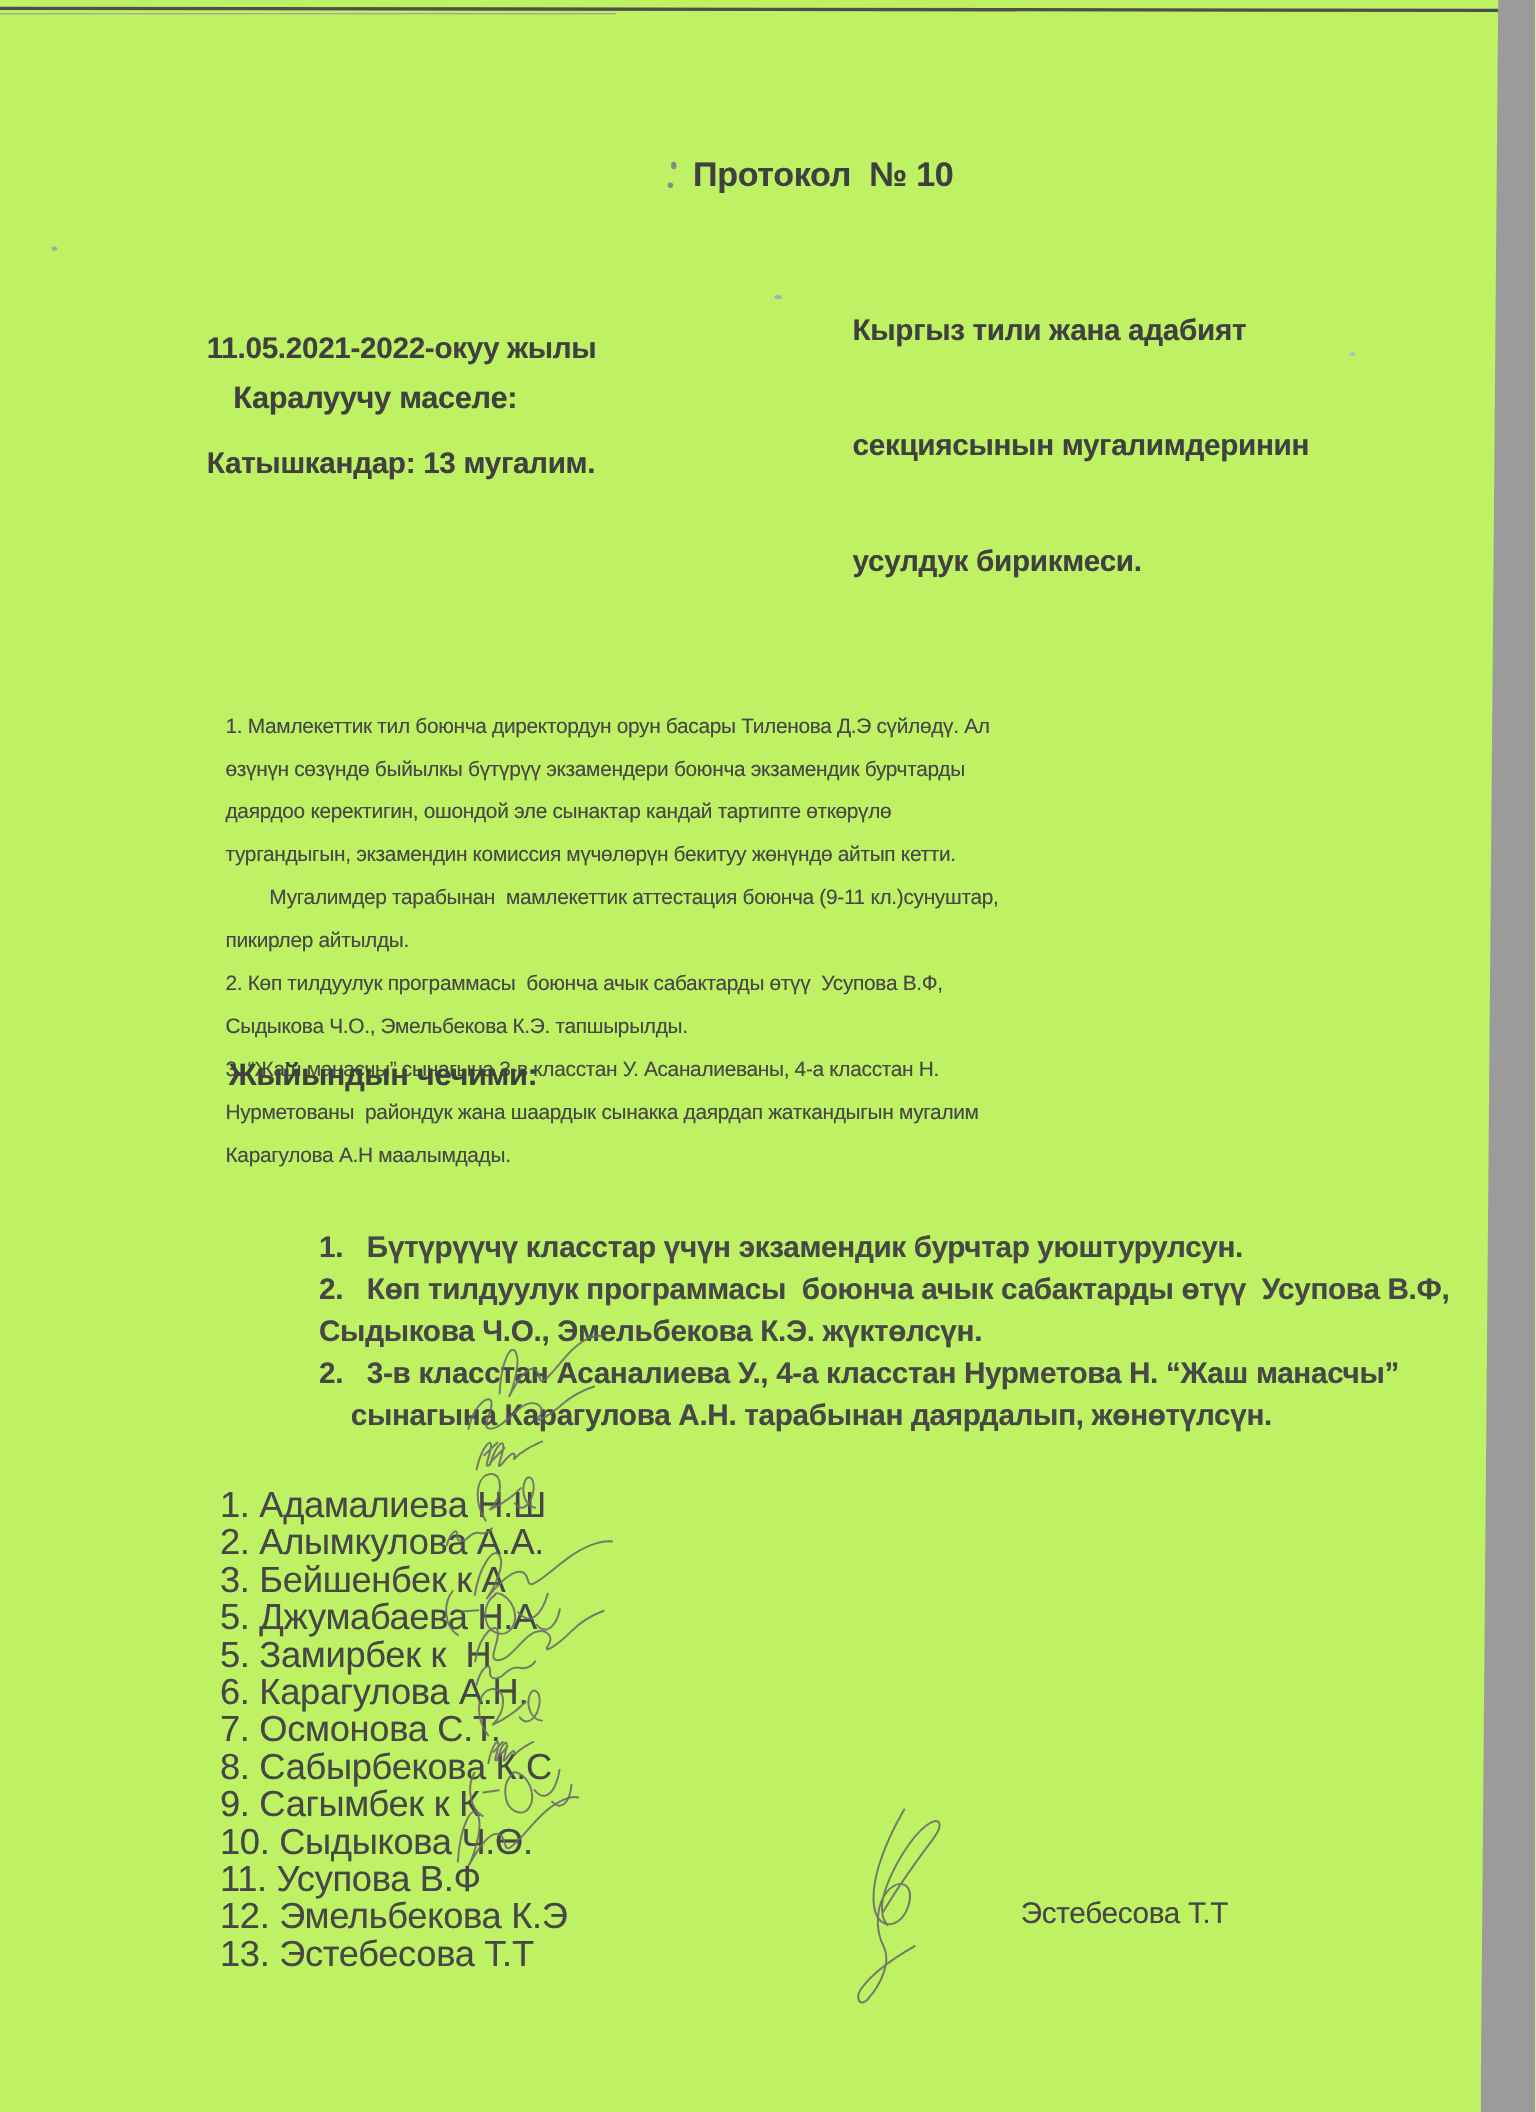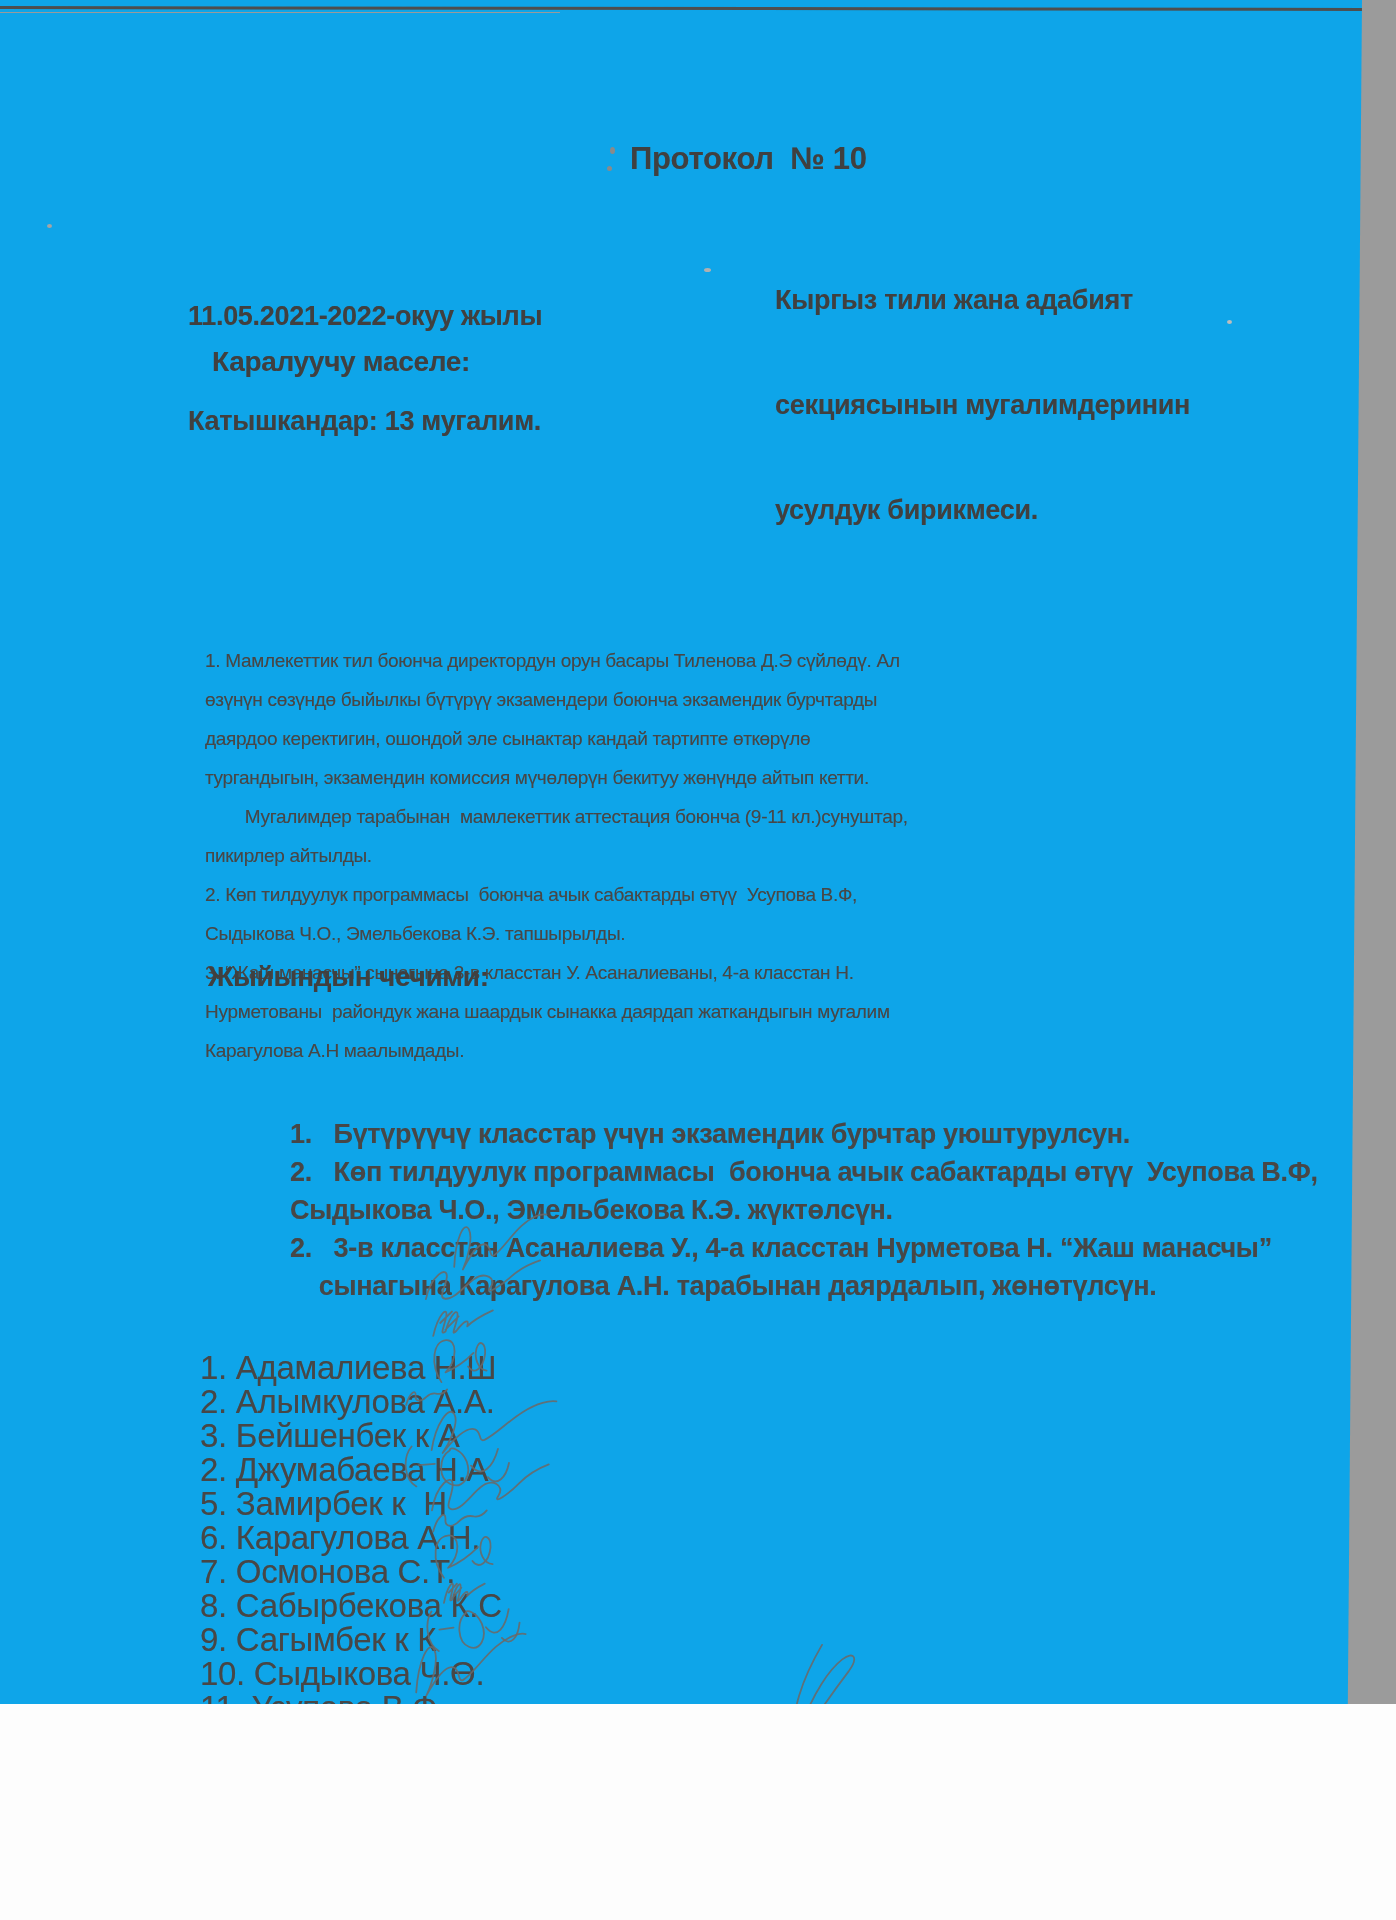--- a/index.html
+++ b/index.html
@@ -1,18 +1,18 @@
 <!DOCTYPE html>
 <html><head>
 <meta charset="utf-8">
 <style>
   html,body{margin:0;padding:0;background:#fdfdfd;}
   .page{
-    position:relative;width:1396px;height:1704px;overflow:hidden;
-    background:#0ea5e9;
+    position:relative;width:1396px;height:1920px;overflow:hidden;
+    background:#bef264;
     font-family:"Liberation Sans","DejaVu Sans",sans-serif;
     color:#474747;
     -webkit-font-smoothing:antialiased;
   }
   .txt{position:absolute;white-space:pre-wrap;letter-spacing:-0.3px;
        text-shadow:0 0 0.5px rgba(80,80,80,0.45);}
   .bold{font-weight:bold;color:#404040;}
 
   .title{left:630px;top:141px;font-size:31px;line-height:36px;}
   .meta-left{left:188px;top:229px;font-size:27px;line-height:35px;}
@@ -76,21 +76,21 @@
     
   <div>1. Мамлекеттик тил боюнча директордун орун басары Тиленова Д.Э сүйлөдү. Ал</div><div>өзүнүн сөзүндө быйылкы бүтүрүү экзамендери боюнча экзамендик бурчтарды</div><div>даярдоо керектигин, ошондой эле сынактар кандай тартипте өткөрүлө</div><div>тургандыгын, экзамендин комиссия мүчөлөрүн бекитуу жөнүндө айтып кетти.</div><div>        Мугалимдер тарабынан  мамлекеттик аттестация боюнча (9-11 кл.)сунуштар,</div><div>пикирлер айтылды.</div><div>2. Көп тилдуулук программасы  боюнча ачык сабактарды өтүү  Усупова В.Ф,</div><div>Сыдыкова Ч.О., Эмельбекова К.Э. тапшырылды.</div><div>3. “Жаш манасчы” сынагына 3-в класстан У. Асаналиеваны, 4-а класстан Н.</div><div>Нурметованы  райондук жана шаардык сынакка даярдап жаткандыгын мугалим</div><div>Карагулова А.Н маалымдады.</div></div>
 
   <div class="txt bold decision-heading">Жыйындын чечими:</div>
   <div class="txt decision-list">
     
   <div>1.   Бүтүрүүчү класстар үчүн экзамендик бурчтар уюштурулсун.</div><div>2.   Көп тилдуулук программасы  боюнча ачык сабактарды өтүү  Усупова В.Ф,</div><div>Сыдыкова Ч.О., Эмельбекова К.Э. жүктөлсүн.</div><div>2.   3-в класстан Асаналиева У., 4-а класстан Нурметова Н. “Жаш манасчы”</div><div>    сынагына Карагулова А.Н. тарабынан даярдалып, жөнөтүлсүн.</div></div>
 
   <div class="txt signatories">
     
-  <div>1. Адамалиева Н.Ш</div><div>2. Алымкулова А.А.</div><div>3. Бейшенбек к А</div><div>2. Джумабаева Н.А</div><div>5. Замирбек к  Н</div><div>6. Карагулова А.Н.</div><div>7. Осмонова С.Т.</div><div>8. Сабырбекова К.С</div><div>9. Сагымбек к К</div><div>10. Сыдыкова Ч.Ө.</div><div>11. Усупова В.Ф</div><div>12. Эмельбекова К.Э</div><div>13. Эстебесова Т.Т</div></div>
+  <div>1. Адамалиева Н.Ш</div><div>2. Алымкулова А.А.</div><div>3. Бейшенбек к А</div><div>5. Джумабаева Н.А</div><div>5. Замирбек к  Н</div><div>6. Карагулова А.Н.</div><div>7. Осмонова С.Т.</div><div>8. Сабырбекова К.С</div><div>9. Сагымбек к К</div><div>10. Сыдыкова Ч.Ө.</div><div>11. Усупова В.Ф</div><div>12. Эмельбекова К.Э</div><div>13. Эстебесова Т.Т</div></div>
 
   <div class="txt footer-name">Эстебесова Т.Т</div>
 
   <div id="sig-layer">
       <svg viewBox="0 0 140 70" preserveAspectRatio="none" style="left: 440px; top: 1210px; width: 115px; height: 68px; transform: rotate(-8deg);">
         <path d="M14,52 C20,24 34,6 38,16 C42,26 30,48 24,56 C34,44 48,30 56,34 C62,37 58,48 64,46 C74,42 88,28 102,20 C116,12 128,10 134,12" fill="none" stroke="#6a6a6a" stroke-width="1.8" stroke-linecap="round" stroke-linejoin="round" vector-effect="non-scaling-stroke"></path>
       </svg>
       <svg viewBox="0 0 140 70" preserveAspectRatio="none" style="left: 415px; top: 1255px; width: 135px; height: 58px; transform: rotate(-6deg);">
         <path d="M10,46 C18,18 36,8 34,22 C32,34 22,46 30,48 C40,50 52,34 62,28 C74,20 86,30 78,40 C70,50 88,40 100,30 C112,20 124,16 132,14" fill="none" stroke="#6a6a6a" stroke-width="1.8" stroke-linecap="round" stroke-linejoin="round" vector-effect="non-scaling-stroke"></path>
       </svg>

